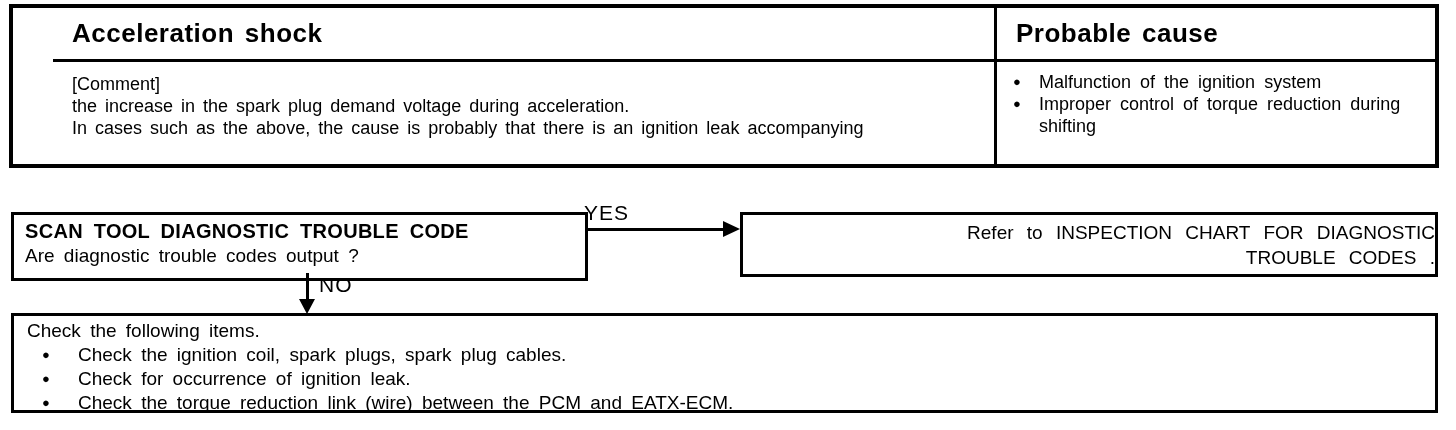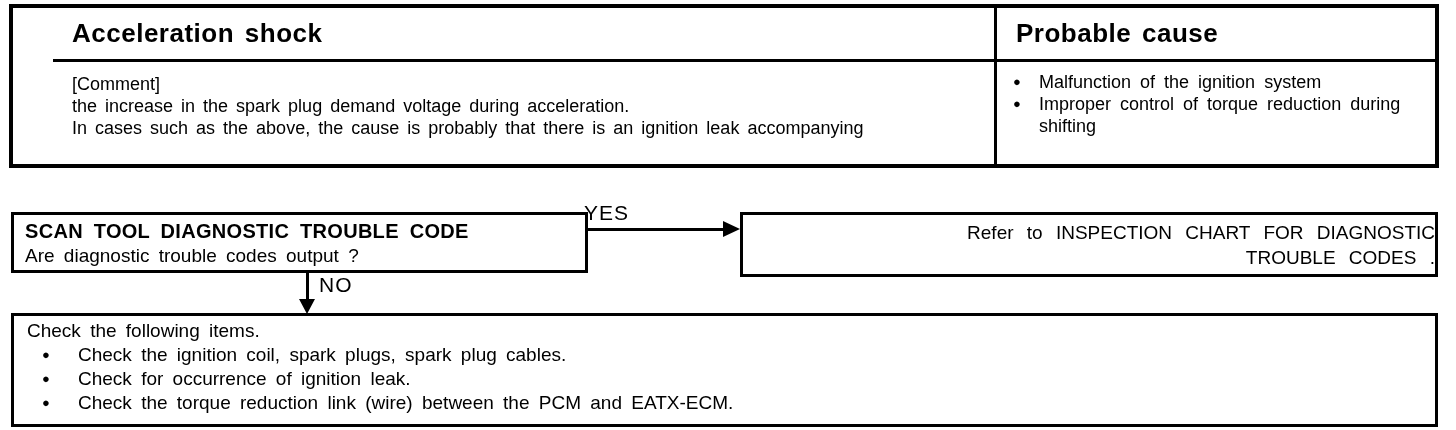--- a/index.html
+++ b/index.html
@@ -65,21 +65,21 @@
   .cause-text { max-width: 420px; }
 
   
   .fc-box {
     position: absolute;
     border: 3px solid #000;
     background: #fff;
   }
   .box-question {
     left: 11px; top: 212px;
-    width: 577px; height: 61px;
+    width: 577px; height: 69px;
     padding: 4px 0 0 11px;
   }
   .box-question .title {
     font-weight: bold;
     font-size: 20px;
     line-height: 25px;
     word-spacing: 5px;
     letter-spacing: 0.3px;
     white-space: nowrap;
   }
@@ -96,21 +96,21 @@
     text-align: right;
   }
   .box-refer div {
     font-size: 19px;
     line-height: 25px;
     word-spacing: 8px;
     white-space: nowrap;
   }
   .box-check {
     left: 11px; top: 313px;
-    width: 1427px; height: 114px;
+    width: 1427px; height: 100px;
     padding: 3px 0 0 13px;
   }
   .box-check .intro {
     font-size: 19px;
     line-height: 24px;
     word-spacing: 4px;
   }
   .box-check .blist li {
     grid-template-columns: 15px 36px 1fr;
     font-size: 19px;

